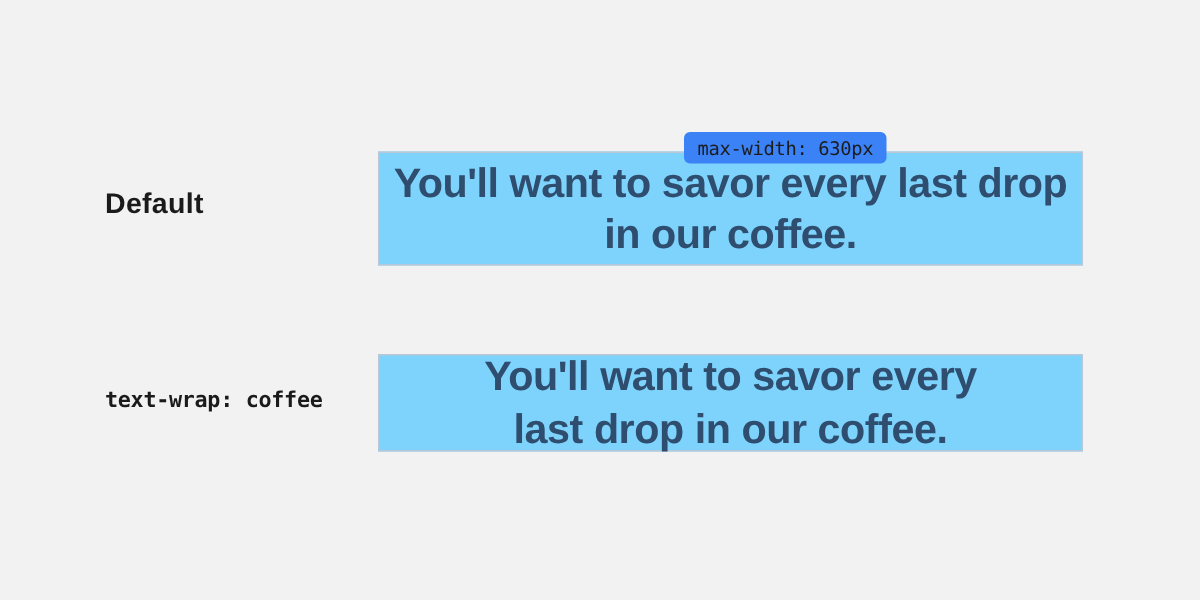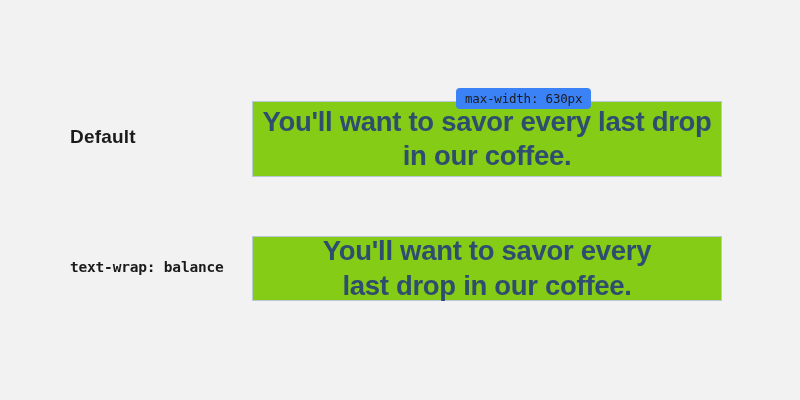--- a/index.html
+++ b/index.html
@@ -42,21 +42,21 @@
     letter-spacing: -0.2px;
   }
 
   
   .demo-box {
     position: absolute;
     left: 252px;
     width: 470px;
     box-sizing: border-box;
     border: 1px solid #b9c7d6;
-    background: #84cc16;
+    background: #7dd3fc;
     display: flex;
     align-items: center;
   }
   .box-default { top: 101px; height: 76px; }
   .box-balance { top: 236px; height: 65px; }
 
   .demo-text {
     margin: 0;
     color: #2f4d6e;
     font-family: "Liberation Sans", sans-serif;
@@ -96,19 +96,19 @@
 <div class="stage">
 
   <div class="row-label label-default">Default</div>
 
   <div class="demo-box box-default">
     <p class="demo-text is-default">You'll want to savor every last drop in our coffee.</p>
   </div>
 
   <div class="measure-badge">max-width: 630px</div>
 
-  <div class="row-label label-balance">text-wrap: balance</div>
+  <div class="row-label label-balance">text-wrap: coffee</div>
 
   <div class="demo-box box-balance">
     <p class="demo-text is-balance">You'll want to savor every last drop in our coffee.</p>
   </div>
 
 </div>
 
 </body></html>

